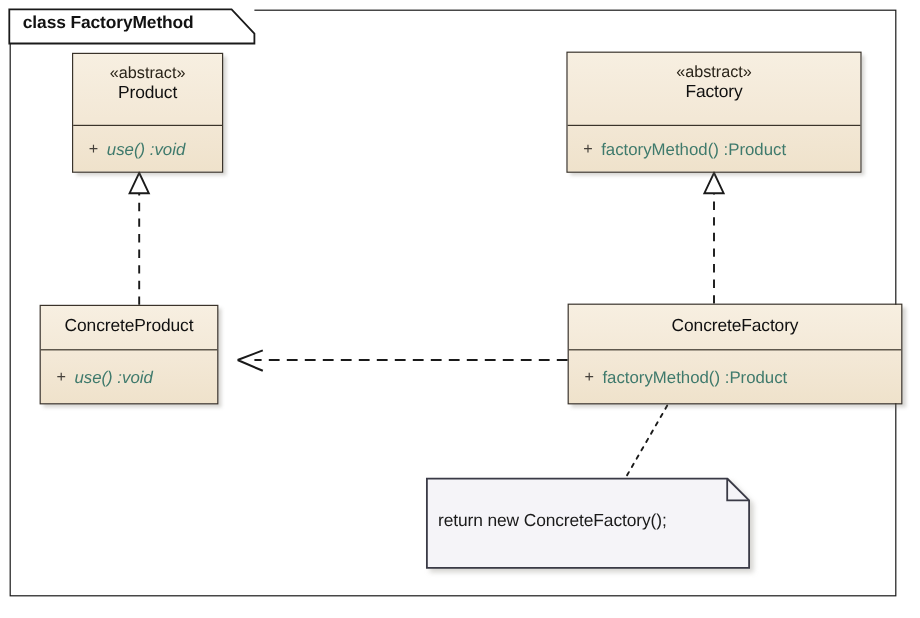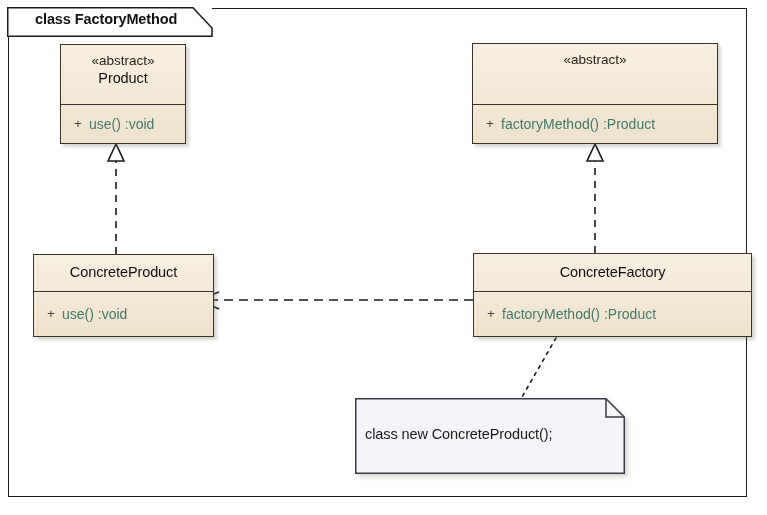--- a/index.html
+++ b/index.html
@@ -51,21 +51,20 @@
   .frame-title {
     position: absolute;
     left: 12px;
     top: 4px;
     font-size: 14.5px;
     font-weight: bold;
     color: #121212;
     letter-spacing: -0.1px;
     white-space: nowrap;
     z-index: 2;
-    margin-left: 16px;
   }
 
   
   #links {
     position: absolute;
     left: 0; top: 0;
     width: 767px;
     height: 515px;
     z-index: 2;
     pointer-events: none;
@@ -111,32 +110,32 @@
     color: #45403a;
     width: 22px;
     flex: 0 0 22px;
     text-align: center;
   }
   .op-sig {
     font-size: 14px;
     color: #3f7a6c;
     white-space: nowrap;
   }
-  .op-sig.italic { }
+  .op-sig.italic { font-style: italic; }
 
   
   #box-product       { left: 60px;  top: 44px;  width: 126px; height: 100px; }
   #box-product .uml-head { height: 60px; }
   #box-product .uml-ops  { height: 38px; }
 
   #box-factory       { left: 472px; top: 43px;  width: 246px; height: 101px; }
   #box-factory .uml-head { height: 61px; }
   #box-factory .uml-ops  { height: 38px; }
 
-  #box-concreteproduct { left: 33px;  top: 254px; width: 181px; height: 83px; }
+  #box-concreteproduct { left: 33px;  top: 254px; width: 149px; height: 83px; }
   #box-concreteproduct .uml-head { height: 37px; padding-top: 8px; }
   #box-concreteproduct .uml-ops  { height: 44px; }
 
   #box-concretefactory { left: 473px; top: 253px; width: 279px; height: 84px; }
   #box-concretefactory .uml-head { height: 38px; padding-top: 9px; }
   #box-concretefactory .uml-ops  { height: 44px; }
 
   
   .note {
     position: absolute;
@@ -201,20 +200,21 @@
     </div>
     <div class="uml-ops">
       <span class="op-vis">+</span>
       <span class="op-sig italic">use()  :void</span>
     </div>
   </div>
 
   <div class="umlclass" id="box-factory">
     <div class="uml-head">
       <div class="uml-stereo">«abstract»</div>
+      <div class="uml-name">Factory</div>
     </div>
     <div class="uml-ops">
       <span class="op-vis">+</span>
       <span class="op-sig">factoryMethod()  :Product</span>
     </div>
   </div>
 
   <div class="umlclass" id="box-concreteproduct">
     <div class="uml-head">
       <div class="uml-name">ConcreteProduct</div>
@@ -233,16 +233,16 @@
       <span class="op-vis">+</span>
       <span class="op-sig">factoryMethod()  :Product</span>
     </div>
   </div>
 
   <div class="note">
     <svg width="271" height="77" viewBox="0 0 271 77">
       <path d="M0.75,0.75 L251,0.75 L269.25,19 L269.25,75.25 L0.75,75.25 Z" fill="#f5f4f8" stroke="#3a3a46" stroke-width="1.5" stroke-linejoin="miter"></path>
       <path d="M251,0.75 L251,19 L269.25,19" fill="none" stroke="#3a3a46" stroke-width="1.5"></path>
     </svg>
-    <div class="note-text">class new ConcreteProduct();</div>
+    <div class="note-text">return new ConcreteFactory();</div>
   </div>
 
 </div>
 
 </body></html>

